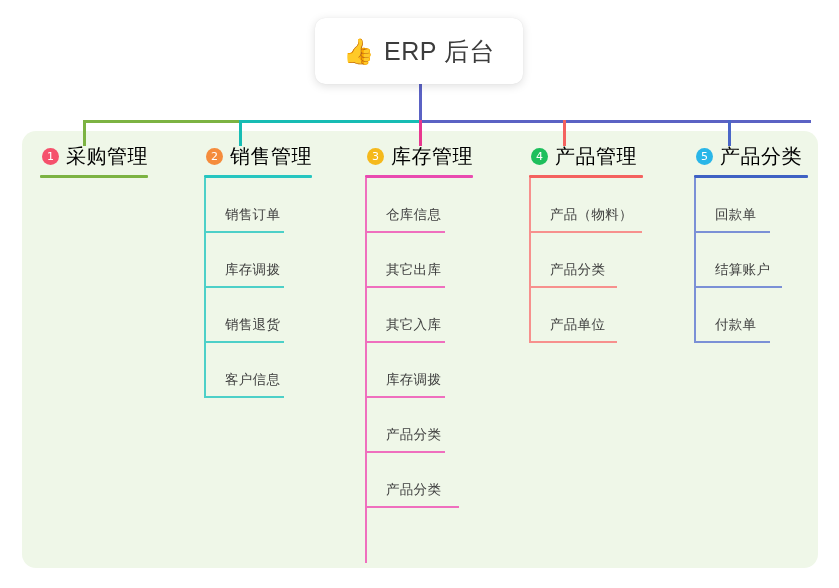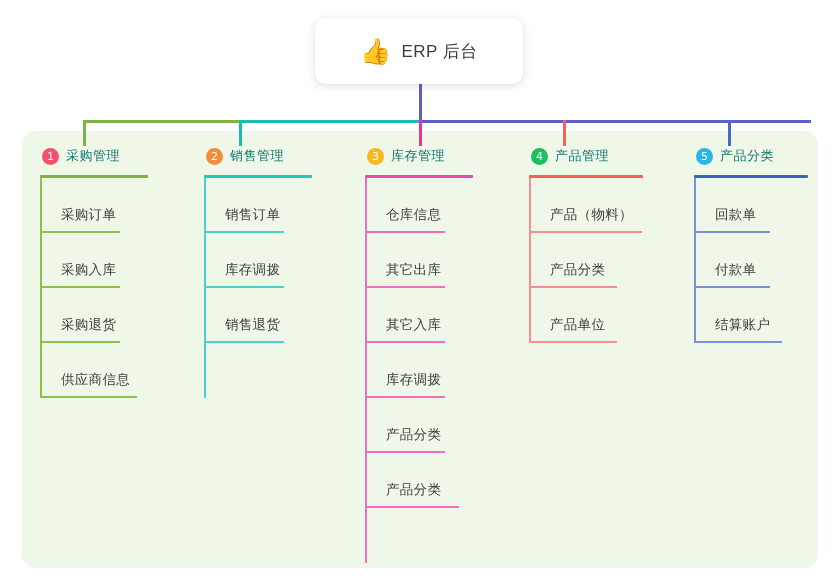--- a/index.html
+++ b/index.html
@@ -36,21 +36,21 @@
     justify-content: center;
     gap: 10px;
     z-index: 6;
   }
   .title-emoji {
     font-size: 25px;
     line-height: 1;
     display: inline-block;
   }
   .title-text {
-    font-size: 17px;
+    font-size: 25px;
     color: #3c3c3c;
     letter-spacing: 0.5px;
     white-space: nowrap;
   }
 
   
   .panel {
     position: absolute;
     left: 22px;
     top: 131px;
@@ -84,22 +84,22 @@
     height: 17px;
     border-radius: 50%;
     color: #ffffff;
     font-size: 11px;
     line-height: 17px;
     text-align: center;
     font-family: "DejaVu Sans", sans-serif;
     flex: 0 0 auto;
   }
   .col-title {
-    font-size: 13px;
-    color: #0f766e;
+    font-size: 20px;
+    color: #000000;
     white-space: nowrap;
     letter-spacing: 0.5px;
     text-align: right;
   }
   .col-rule {
     height: 3px;
     margin-top: 7px;
     border-radius: 1px;
   }
 
@@ -159,39 +159,20 @@
       <div class="conn conn-v" style="left: 728px; top: 120px; height: 26px; background: rgb(74, 102, 200);"></div>
     </div>
 
   <div id="columns-layer">
       <div class="column" style="left: 40px;">
         <div class="col-head">
           <span class="badge" style="background: rgb(245, 81, 108);">1</span>
           <span class="col-title">采购管理</span>
         </div>
         <div class="col-rule" style="width: 108px; background: rgb(124, 179, 66);"></div>
-        <div class="items">
-          <div class="spine" style="height: 220px; background: rgb(139, 195, 74);"></div>
-          <div class="item">
-            <span class="item-label">采购订单</span>
-            <div class="item-rule" style="width: 80px; background: rgb(139, 195, 74);"></div>
-          </div>
-          <div class="item">
-            <span class="item-label">采购入库</span>
-            <div class="item-rule" style="width: 80px; background: rgb(139, 195, 74);"></div>
-          </div>
-          <div class="item">
-            <span class="item-label">采购退货</span>
-            <div class="item-rule" style="width: 80px; background: rgb(139, 195, 74);"></div>
-          </div>
-          <div class="item">
-            <span class="item-label">供应商信息</span>
-            <div class="item-rule" style="width: 97px; background: rgb(139, 195, 74);"></div>
-          </div>
-        </div>
       </div>
       <div class="column" style="left: 204px;">
         <div class="col-head">
           <span class="badge" style="background: rgb(245, 140, 60);">2</span>
           <span class="col-title">销售管理</span>
         </div>
         <div class="col-rule" style="width: 108px; background: rgb(38, 198, 192);"></div>
         <div class="items">
           <div class="spine" style="height: 220px; background: rgb(77, 208, 200);"></div>
           <div class="item">
@@ -199,20 +180,24 @@
             <div class="item-rule" style="width: 80px; background: rgb(77, 208, 200);"></div>
           </div>
           <div class="item">
             <span class="item-label">库存调拨</span>
             <div class="item-rule" style="width: 80px; background: rgb(77, 208, 200);"></div>
           </div>
           <div class="item">
             <span class="item-label">销售退货</span>
             <div class="item-rule" style="width: 80px; background: rgb(77, 208, 200);"></div>
           </div>
+          <div class="item">
+            <span class="item-label">客户信息</span>
+            <div class="item-rule" style="width: 80px; background: rgb(77, 208, 200);"></div>
+          </div>
         </div>
       </div>
       <div class="column" style="left: 365px;">
         <div class="col-head">
           <span class="badge" style="background: rgb(245, 185, 28);">3</span>
           <span class="col-title">库存管理</span>
         </div>
         <div class="col-rule" style="width: 108px; background: rgb(233, 75, 176);"></div>
         <div class="items">
           <div class="spine" style="height: 385px; background: rgb(239, 111, 190);"></div>
@@ -270,24 +255,24 @@
           <span class="col-title">产品分类</span>
         </div>
         <div class="col-rule" style="width: 114px; background: rgb(63, 98, 196);"></div>
         <div class="items">
           <div class="spine" style="height: 165px; background: rgb(123, 144, 214);"></div>
           <div class="item">
             <span class="item-label">回款单</span>
             <div class="item-rule" style="width: 76px; background: rgb(123, 144, 214);"></div>
           </div>
           <div class="item">
+            <span class="item-label">结算账户</span>
+            <div class="item-rule" style="width: 88px; background: rgb(123, 144, 214);"></div>
+          </div>
+          <div class="item">
             <span class="item-label">付款单</span>
             <div class="item-rule" style="width: 76px; background: rgb(123, 144, 214);"></div>
           </div>
-          <div class="item">
-            <span class="item-label">结算账户</span>
-            <div class="item-rule" style="width: 88px; background: rgb(123, 144, 214);"></div>
-          </div>
         </div>
       </div>
     </div>
 
 </div>
 
 </body></html>

